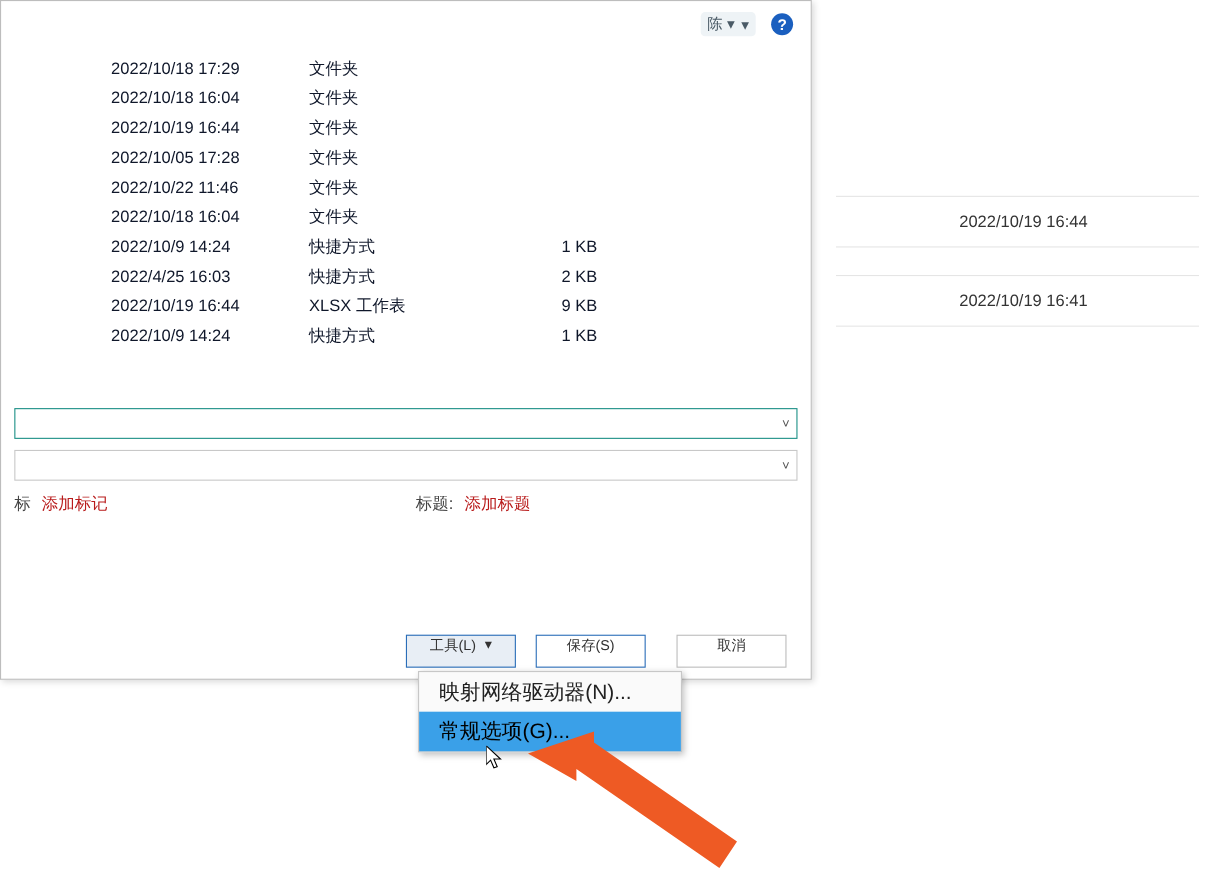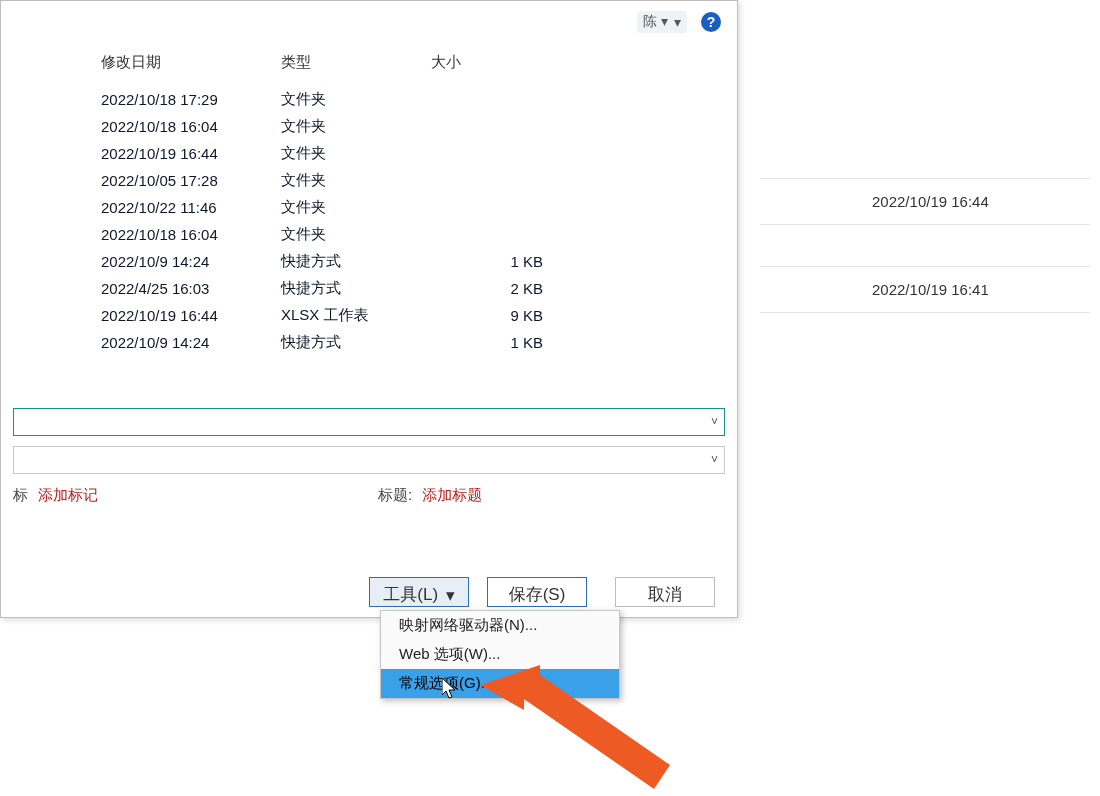--- a/index.html
+++ b/index.html
@@ -106,23 +106,23 @@
     justify-content: flex-end;
     gap: 18px;
     padding: 0 22px;
   }
   .btn {
     min-width: 100px;
     height: 30px;
     border: 1px solid #2a6db8;
     background: #fff;
     color: #333;
-    font-size: 17px;
-    display: flex;
-    align-items: flex-end;
+    font-size: 13px;
+    display: flex;
+    align-items: flex-start;
     justify-content: center;
     cursor: pointer;
   }
   .btn-tools {
     background: #e8eef5;
     padding: 0 10px;
     gap: 8px;
   }
   .btn-cancel { border-color: #bcbcbc; margin-left: 10px; }
 
@@ -132,21 +132,21 @@
     left: 380px;
     top: 610px;
     width: 240px;
     background: #fafafa;
     border: 1px solid #c7c7c7;
     box-shadow: 2px 2px 6px rgba(0,0,0,0.25);
     z-index: 50;
   }
   .tools-menu .mi {
     padding: 5px 18px;
-    font-size: 15px;
+    font-size: 19px;
     color: #222;
     cursor: pointer;
   }
   .tools-menu .mi.sel {
     background: #3aa0e8;
     color: #000;
   }
 
   
   .arrow-wrap {
@@ -160,21 +160,21 @@
     position: absolute;
     left: 760px;
     width: 330px;
     border-top: 1px solid #e5e5e5;
     border-bottom: 1px solid #e5e5e5;
     padding: 14px 0;
     color: #333;
     font-size: 15px;
   }
   .bg-row.r1 { top: 178px; }
-  .bg-row.r2 { top: 266px; }
+  .bg-row.r2 { top: 250px; }
   .bg-row .date { padding-left: 112px; }
 
   
   .cursor {
     position: absolute;
     z-index: 70;
     pointer-events: none;
   }
 </style>
 </head>
@@ -191,25 +191,20 @@
 
   <div class="dialog-toolbar">
     <div class="view-pill">
       <span>陈 ▾</span>
       <span>▾</span>
     </div>
     <div class="help-icon">?</div>
   </div>
 
   <div class="file-list-area">
-    <div class="file-header">
-      <div>修改日期</div>
-      <div>类型</div>
-      <div>大小</div>
-    </div>
 
     <div class="file-row">
       <div>2022/10/18 17:29</div>
       <div>文件夹</div>
       <div class="col-size"></div>
     </div>
     <div class="file-row">
       <div>2022/10/18 16:04</div>
       <div>文件夹</div>
       <div class="col-size"></div>
@@ -278,21 +273,20 @@
       <span>工具(L)</span>
       <span>▾</span>
     </div>
     <div class="btn">保存(S)</div>
     <div class="btn btn-cancel">取消</div>
   </div>
 </div>
 
 <div class="tools-menu">
   <div class="mi">映射网络驱动器(N)...</div>
-  <div class="mi">Web 选项(W)...</div>
   <div class="mi sel">常规选项(G)...</div>
 </div>
 
 <svg class="arrow-wrap" style="left:430px; top:655px;" width="260" height="160" viewBox="0 0 260 160">
   <polygon points="50,30 110,10 110,20 240,110 224,134 94,44 94,55" fill="#ee5a24"></polygon>
 </svg>
 
 <svg class="cursor" style="left:442px; top:678px;" width="18" height="24" viewBox="0 0 18 24">
   <polygon points="0,0 0,17 4,13 7,20 10,19 7,12 13,12" fill="#ffffff" stroke="#000000" stroke-width="1"></polygon>
 </svg>

